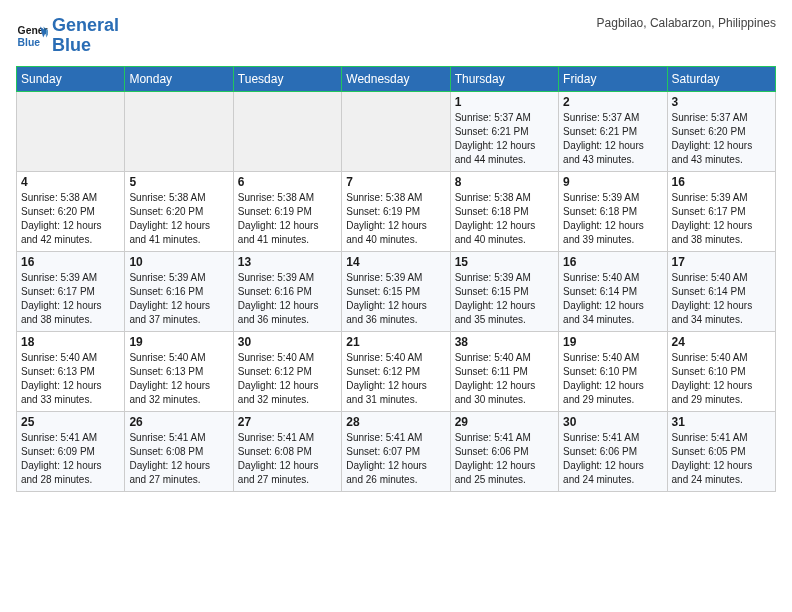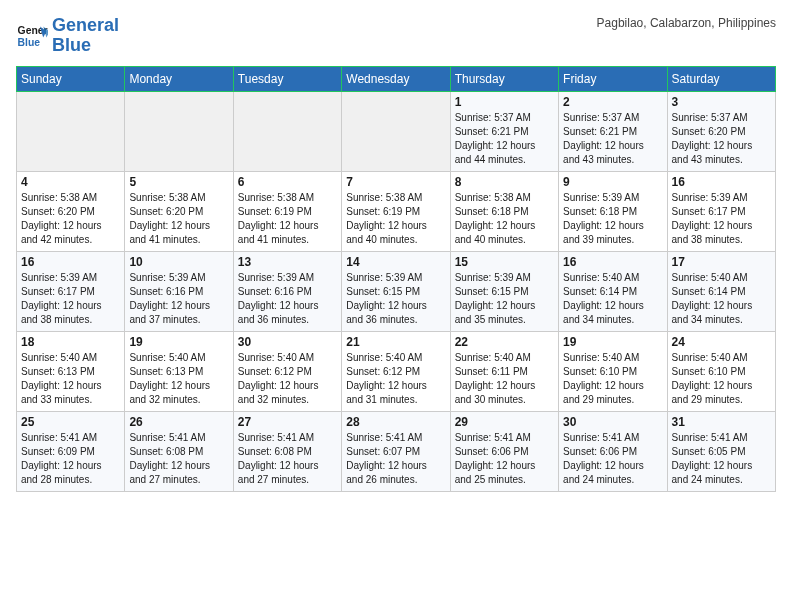--- a/index.html
+++ b/index.html
@@ -281,21 +281,21 @@
 and 32 minutes.</div>
         </td>
         <td>
           <span class="day-num">21</span>
           <div class="day-info" style="white-space: pre-line;">Sunrise: 5:40 AM
 Sunset: 6:12 PM
 Daylight: 12 hours
 and 31 minutes.</div>
         </td>
         <td>
-          <span class="day-num">22</span>
+          <span class="day-num">38</span>
           <div class="day-info" style="white-space: pre-line;">Sunrise: 5:40 AM
 Sunset: 6:11 PM
 Daylight: 12 hours
 and 30 minutes.</div>
         </td>
         <td>
           <span class="day-num">19</span>
           <div class="day-info" style="white-space: pre-line;">Sunrise: 5:40 AM
 Sunset: 6:10 PM
 Daylight: 12 hours

